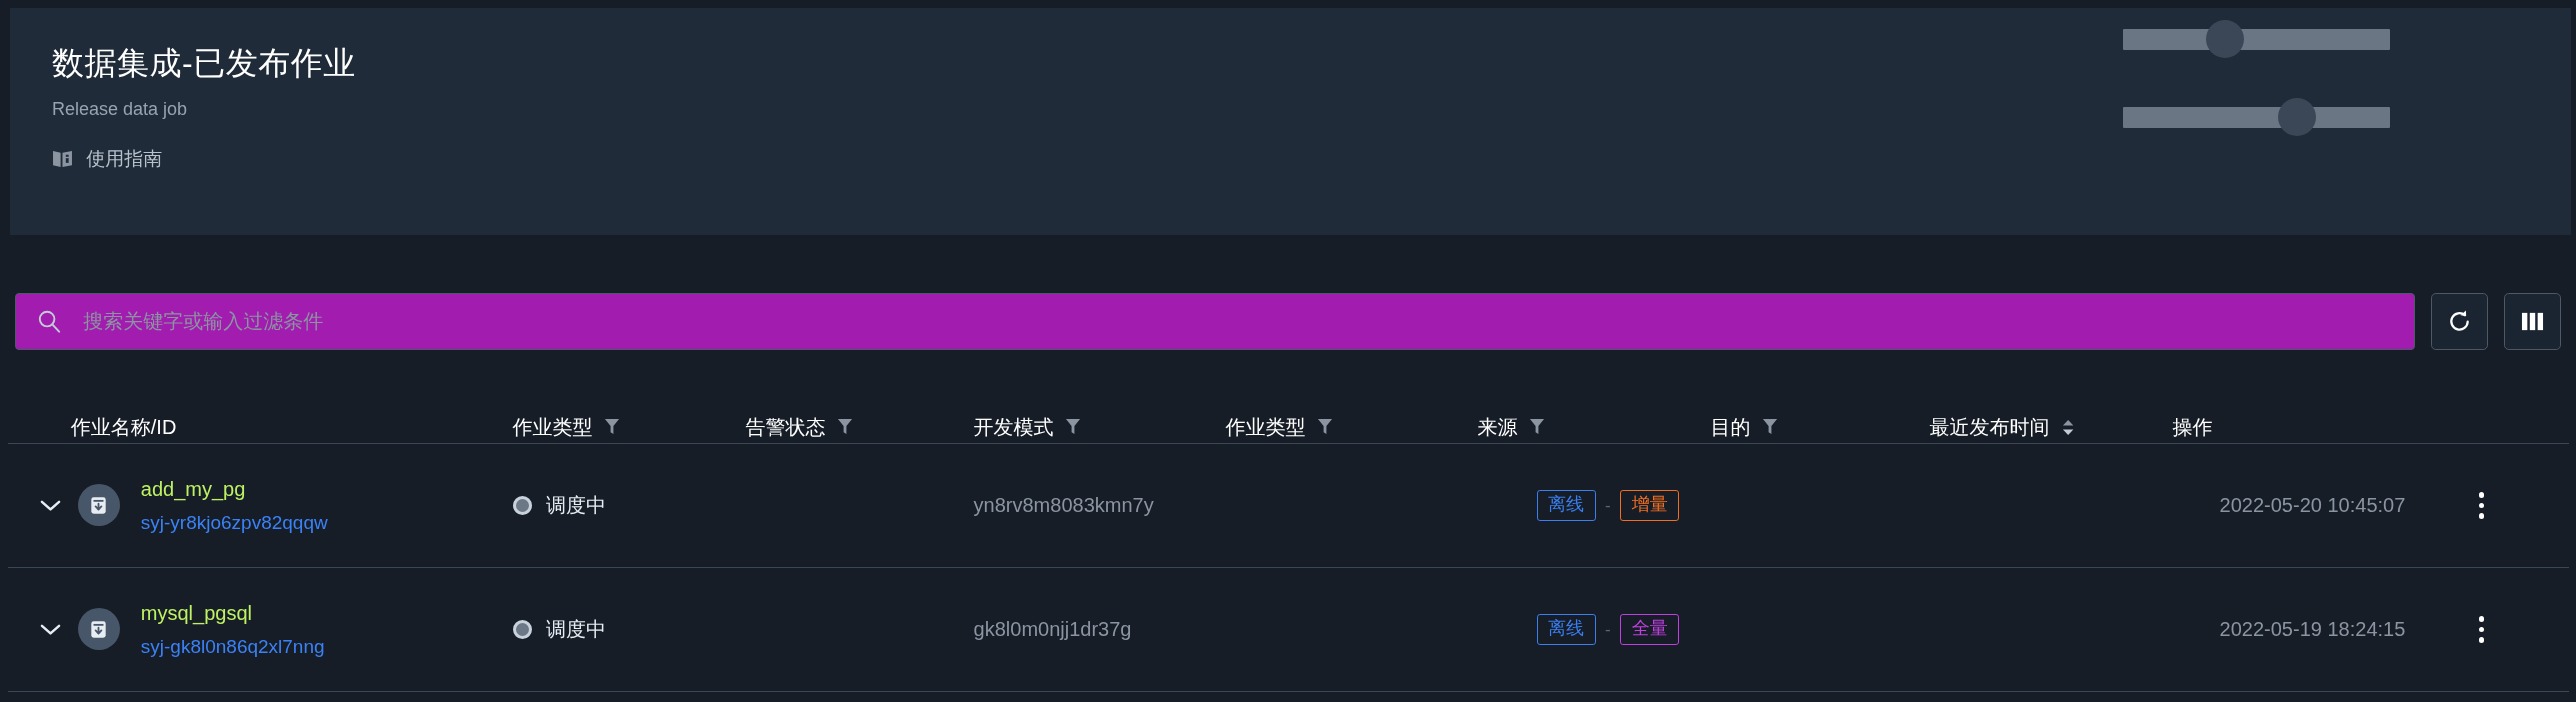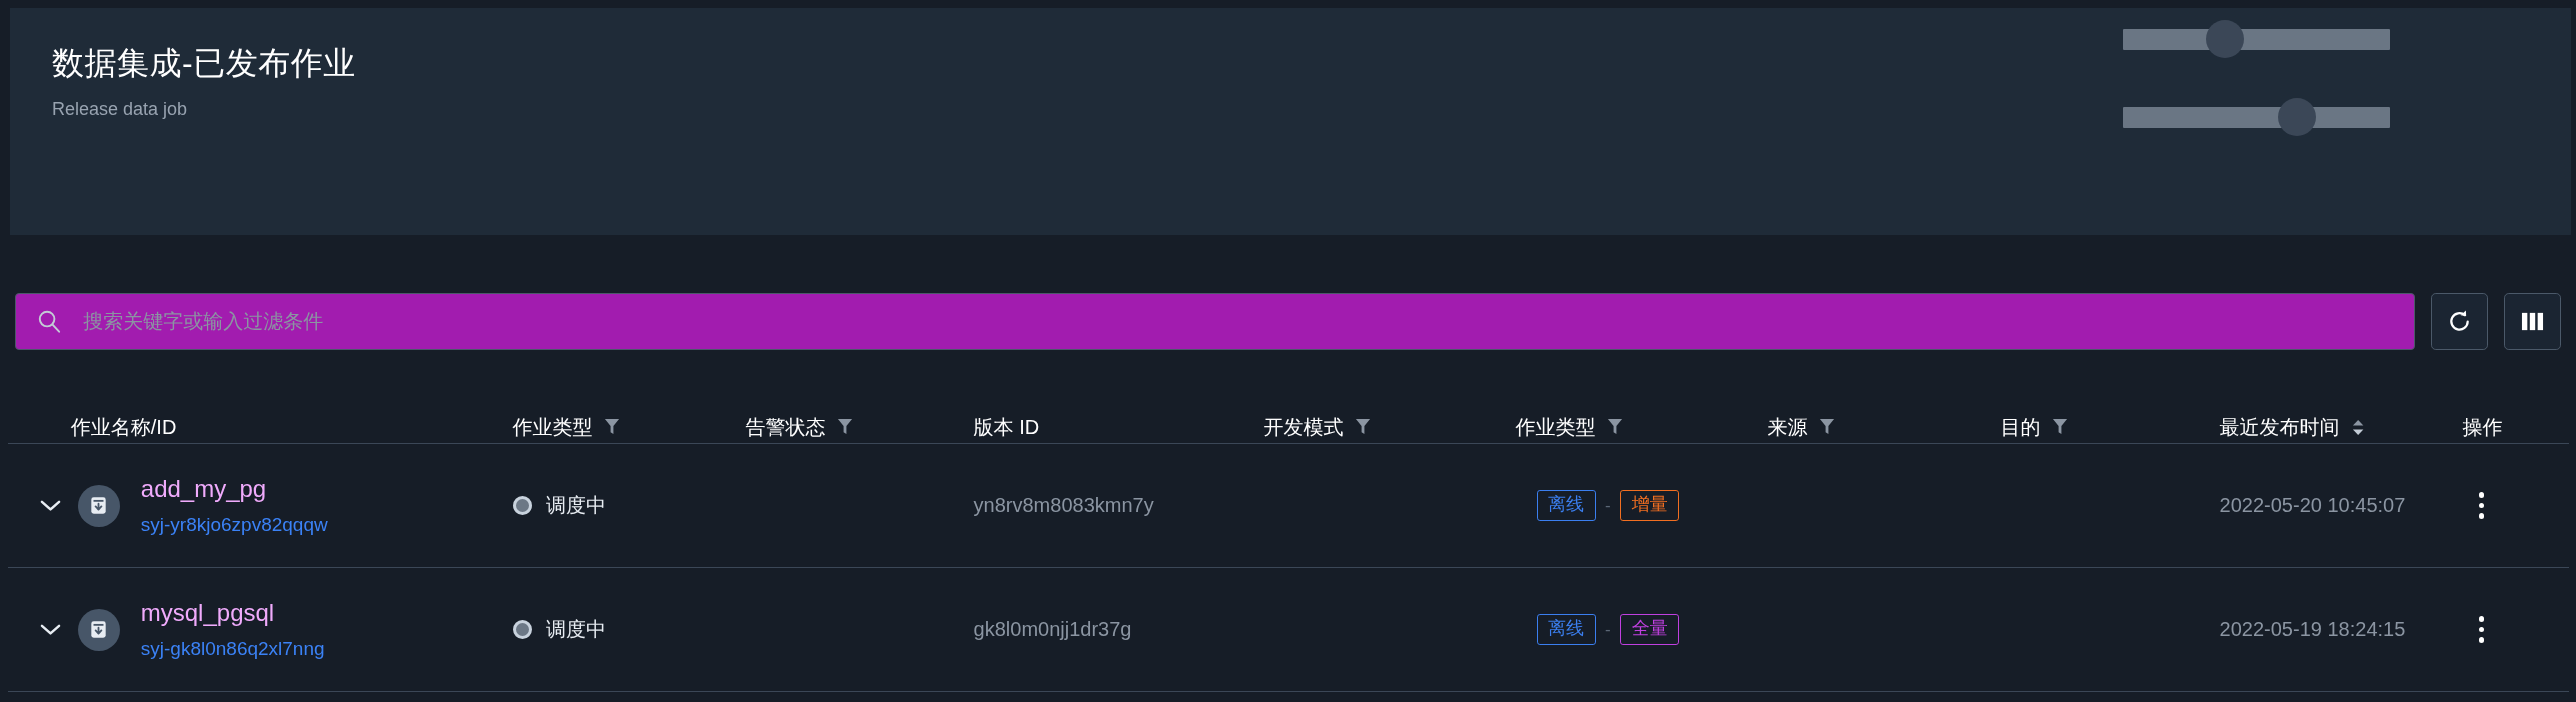--- a/index.html
+++ b/index.html
@@ -121,21 +121,21 @@
     width: 55px; display: flex; align-items: center; justify-content: center;
   }
   .chev { width: 21px; height: 13.3px; display:block; }
   .job-avatar {
     width: 42px; height: 42px; border-radius: 50%;
     background: #475668;
     display: flex; align-items: center; justify-content: center;
     flex: 0 0 42px;
   }
   .name-texts { margin-left: 21px; line-height: 1.35; }
-  .job-name { color: #f0abfc; font-size: 24px; }
+  .job-name { color: #bef264; font-size: 20px; }
   .job-id { color: #3b82f6; font-size: 19px; margin-top: 6.7px; }
 
   
   .status-cell { display: flex; align-items: center; gap: 14.3px; }
   .status-dot {
     width: 19px; height: 19px; border-radius: 50%;
     border: 3.8px solid #c8d2dd; background: #6c7886;
     box-sizing: border-box;
   }
   .status-text { color: #e8edf3; font-size: 20px; }
@@ -169,20 +169,31 @@
 <body>
 
 <div class="page">
 
   <div class="header-panel">
 
     <div class="header-left">
       <div class="page-title">数据集成-已发布作业</div>
       <div class="page-subtitle">Release data job</div>
 
+      <div class="guide-row">
+        <span class="guide-icon-wrap">
+          <svg class="guide-icon" viewBox="0 0 22 19" xmlns="http://www.w3.org/2000/svg">
+            <path d="M1 1 L9 3 L9 18 L1 16 Z" fill="#8b95a2"></path>
+            <path d="M11 3 L21 1 L21 16 L11 18 Z" fill="#8b95a2"></path>
+            <rect x="14.5" y="5" width="3" height="2.2" fill="#1f2b38"></rect>
+            <rect x="14.5" y="8.6" width="3" height="5" fill="#1f2b38"></rect>
+          </svg>
+        </span>
+        <span class="guide-label">使用指南</span>
+      </div>
     </div>
 
     <div class="header-right">
       <div class="slider slider-1">
         <span class="slider-track"></span>
         <span class="slider-thumb"></span>
       </div>
       <div class="slider slider-2">
         <span class="slider-track"></span>
         <span class="slider-thumb"></span>
@@ -240,23 +251,20 @@
 
       <div class="cell c-alarm">
         <span>告警状态</span>
         <span>
           <svg class="filter-icon" viewBox="0 0 17 19" xmlns="http://www.w3.org/2000/svg">
             <path d="M1 1 H16 L10 8.5 V17 L7 15 V8.5 Z" fill="#8b95a2"></path>
           </svg>
         </span>
       </div>
 
-      <div class="cell c-version">
-        <span>版本 ID</span>
-      </div>
 
       <div class="cell c-devmode">
         <span>开发模式</span>
         <span>
           <svg class="filter-icon" viewBox="0 0 17 19" xmlns="http://www.w3.org/2000/svg">
             <path d="M1 1 H16 L10 8.5 V17 L7 15 V8.5 Z" fill="#8b95a2"></path>
           </svg>
         </span>
       </div>
 

